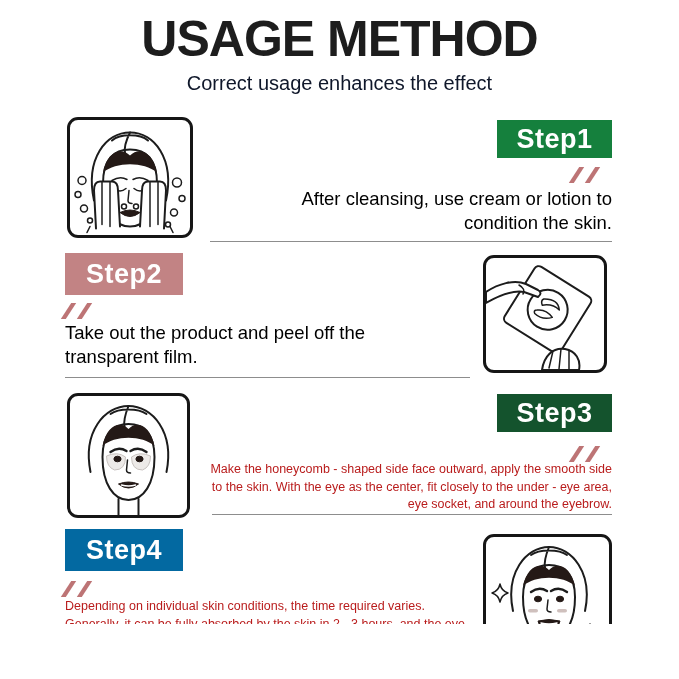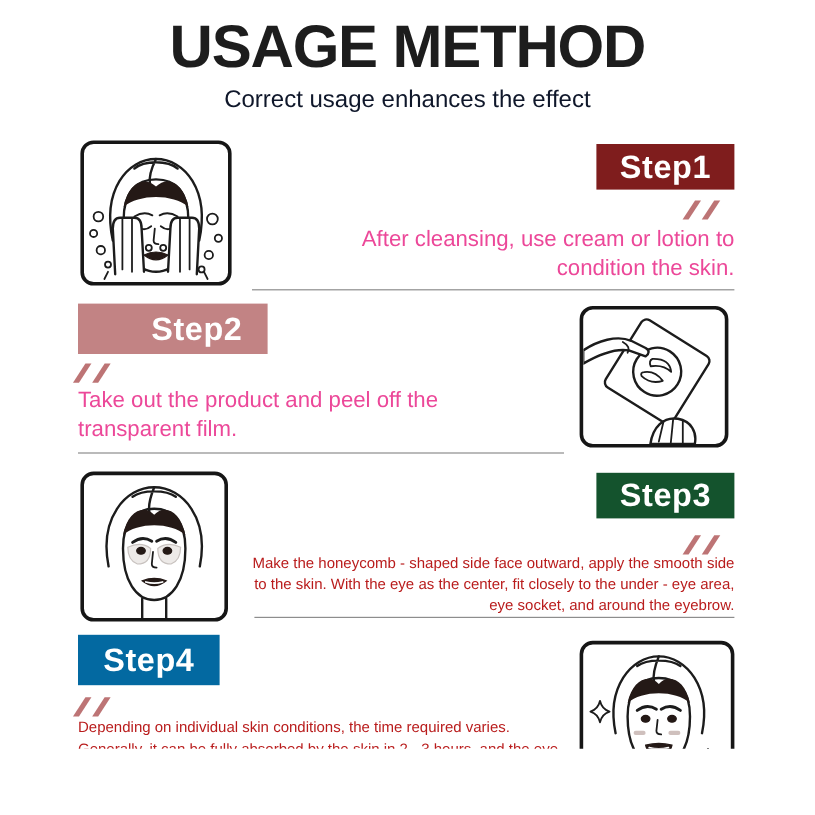--- a/index.html
+++ b/index.html
@@ -9,21 +9,21 @@
          font-size:50px;line-height:1.0;font-weight:bold;color:#1d1d1d;letter-spacing:-1px;}
   .subtitle{position:absolute;top:72px;left:0;width:100%;text-align:center;
             font-size:20px;color:#0f172a;}
   .illus{position:absolute;border:3px solid #161616;border-radius:11px;background:#fff;
          box-sizing:border-box;overflow:hidden;}
   .illus svg{display:block;width:100%;height:100%;}
   .badge{position:absolute;display:flex;align-items:center;justify-content:center;
          color:#fff;font-weight:bold;font-size:27px;letter-spacing:0.5px;}
   .slashes{position:absolute;display:flex;}
   .slashes i{display:block;width:5px;height:16px;transform:skewX(-33deg);margin-right:11px;}
-  .para{position:absolute;margin:0;color:#ec4899;}
+  .para{position:absolute;margin:0;color:#000000;}
   .para.big{font-size:18.5px;line-height:24px;}
   .para.small{font-size:12.5px;line-height:17.5px;color:#b91c1c;}
   .right{text-align:right;}
   .left{text-align:left;}
   .divider{position:absolute;height:1.2px;background:#8d8d8d;}
   .ln{fill:none;stroke:#1c1c1c;stroke-width:2;stroke-linecap:round;stroke-linejoin:round;}
   .thin{fill:none;stroke:#1c1c1c;stroke-width:1.5;stroke-linecap:round;stroke-linejoin:round;}
   .hair{fill:#241916;stroke:none;}
   .dk{fill:#241916;stroke:#241916;stroke-width:1;}
   .patch{fill:#edeae8;stroke:#c8c2bf;stroke-width:1;}
@@ -57,31 +57,31 @@
       <circle class="thin" cx="20" cy="100" r="2.5"></circle>
       <circle class="thin" cx="107" cy="62" r="4.5"></circle>
       <circle class="thin" cx="112" cy="78" r="3"></circle>
       <circle class="thin" cx="104" cy="92" r="3.5"></circle>
       <circle class="thin" cx="98" cy="104" r="2.5"></circle>
       <circle class="thin" cx="54" cy="86" r="2.5"></circle>
       <circle class="thin" cx="66" cy="86" r="2.5"></circle>
       <path class="thin" d="M20 106 L17 112 M100 106 L103 112"></path>
     </svg>
   </div>
-  <div class="badge" style="left: 497px; top: 120px; width: 115px; height: 38px; background: #7f1d1d;">
+  <div class="badge" style="left: 497px; top: 120px; width: 115px; height: 38px; background: #15803d;">
     <span>Step1</span>
   </div>
   <div class="slashes" style="left:574px;top:167px;">
     <i style="background: rgb(189, 116, 117);"></i>
       <i style="background: rgb(189, 116, 117);"></i>
   </div>
   <p class="para big right" style="left:270px;top:187px;width:342px;">After cleansing, use cream or lotion to condition the skin.</p>
   <div class="divider" style="left:210px;top:241px;width:402px;"></div>
 
-  <div class="badge" style="left: 65px; top: 253px; width: 118px; height: 42px; background: rgb(194, 131, 132); padding-left: 40px;">
+  <div class="badge" style="left: 65px; top: 253px; width: 118px; height: 42px; background: rgb(194, 131, 132);">
     <span>Step2</span>
   </div>
   <div class="slashes" style="left:66px;top:303px;">
     <i style="background: rgb(189, 116, 117);"></i>
       <i style="background: rgb(189, 116, 117);"></i>
   </div>
   <p class="para big left" style="left:65px;top:321px;width:370px;">Take out the product and peel off the transparent film.</p>
   <div class="illus" style="left:483px;top:255px;width:124px;height:118px;">
     <svg viewBox="0 0 118 112" preserveAspectRatio="xMidYMid meet">
       <g transform="rotate(32 59 56)">

